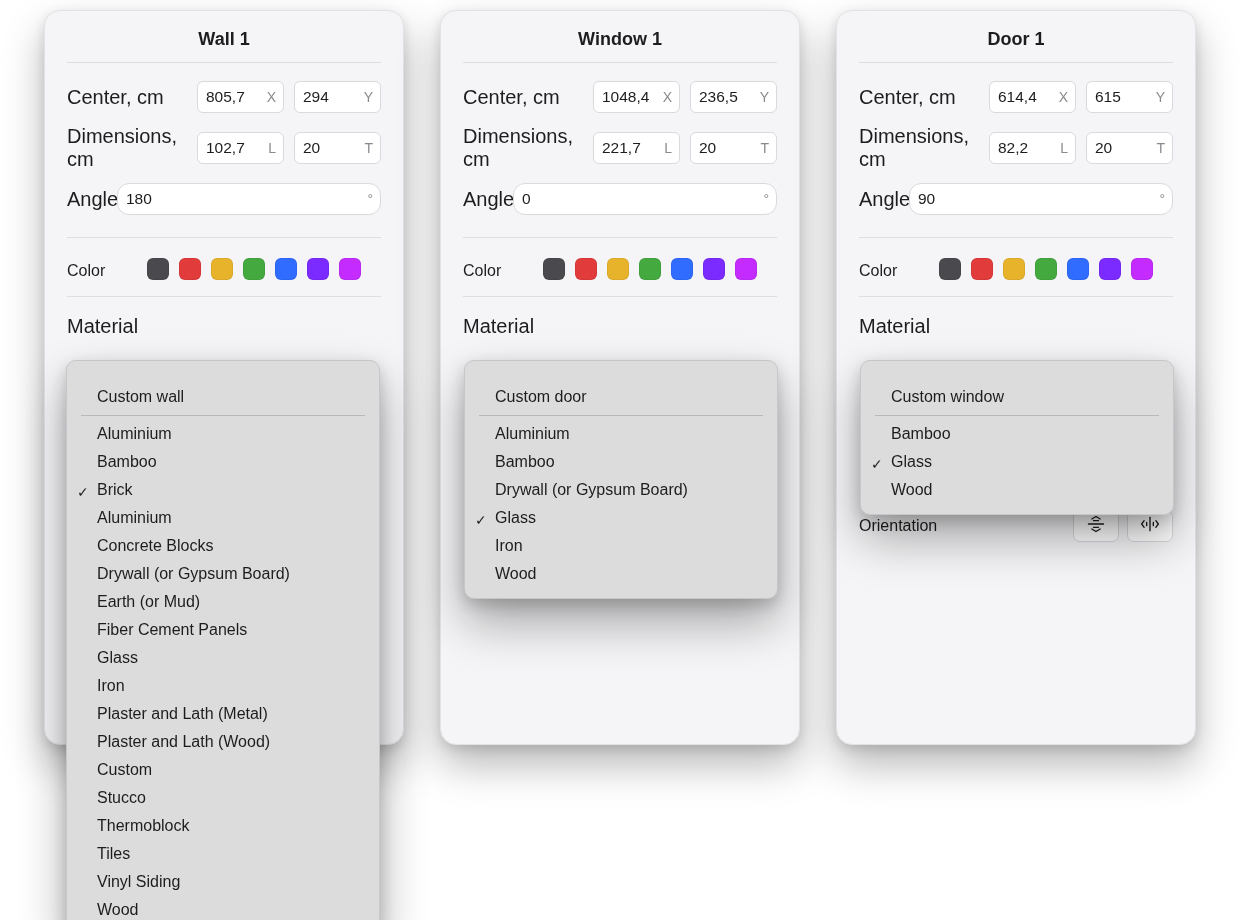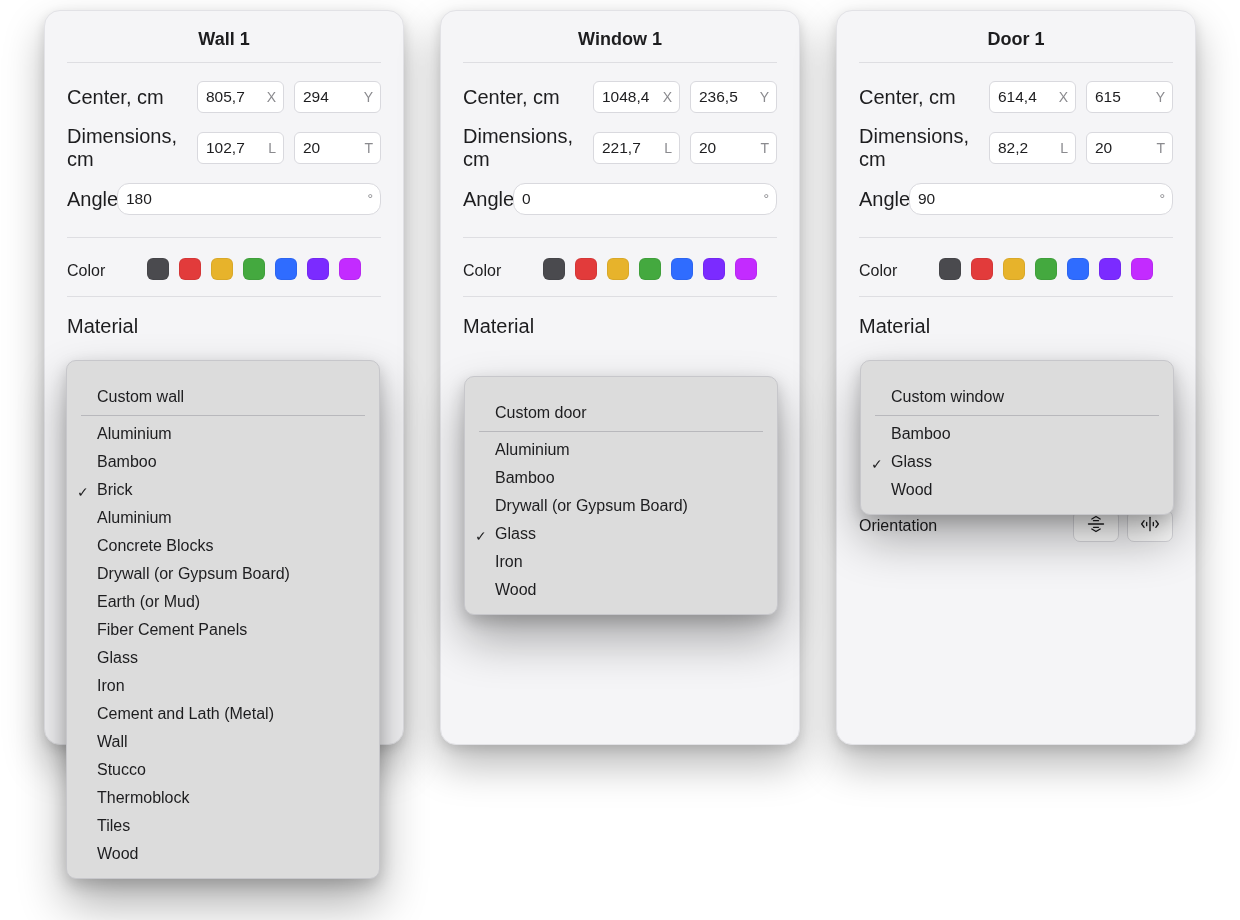--- a/index.html
+++ b/index.html
@@ -134,25 +134,27 @@
     <div class="menu-item"><span>Aluminium</span></div>
     <div class="menu-item"><span>Bamboo</span></div>
     <div class="menu-item"><span class="chk">✓</span><span>Brick</span></div>
     <div class="menu-item"><span>Aluminium</span></div>
     <div class="menu-item"><span>Concrete Blocks</span></div>
     <div class="menu-item"><span>Drywall (or Gypsum Board)</span></div>
     <div class="menu-item"><span>Earth (or Mud)</span></div>
     <div class="menu-item"><span>Fiber Cement Panels</span></div>
     <div class="menu-item"><span>Glass</span></div>
     <div class="menu-item"><span>Iron</span></div>
-    <div class="menu-item"><span>Cement and Lath (Metal)</span></div>
-    <div class="menu-item"><span>Wall</span></div>
+    <div class="menu-item"><span>Plaster and Lath (Metal)</span></div>
+    <div class="menu-item"><span>Plaster and Lath (Wood)</span></div>
+    <div class="menu-item"><span>Custom</span></div>
     <div class="menu-item"><span>Stucco</span></div>
     <div class="menu-item"><span>Thermoblock</span></div>
     <div class="menu-item"><span>Tiles</span></div>
+    <div class="menu-item"><span>Vinyl Siding</span></div>
     <div class="menu-item"><span>Wood</span></div>
   </div>
 
 <div class="card" style="left:440px;top:10px;height:735px;">
   <h2>Window 1</h2>
   <div class="hr"></div>
 
   <div class="row">
     <div class="label">Center, cm</div>
     <div class="inputs">
@@ -184,21 +186,21 @@
         <div class="swatch" style="background: rgb(68, 169, 63);"></div>
         <div class="swatch" style="background: rgb(47, 108, 255);"></div>
         <div class="swatch" style="background: rgb(123, 43, 255);"></div>
         <div class="swatch" style="background: rgb(195, 43, 255);"></div>
       </div>
   </div>
   <div class="hr"></div>
   <div class="section-label">Material</div>
 </div>
 
-<div class="menu" style="left:464px;top:376px;width:314px;">
+<div class="menu" style="left:464px;top:360px;width:314px;">
     <div class="menu-item header">Custom door</div>
     <div class="menu-sep"></div>
     <div class="menu-item"><span>Aluminium</span></div>
     <div class="menu-item"><span>Bamboo</span></div>
     <div class="menu-item"><span>Drywall (or Gypsum Board)</span></div>
     <div class="menu-item"><span class="chk">✓</span><span>Glass</span></div>
     <div class="menu-item"><span>Iron</span></div>
     <div class="menu-item"><span>Wood</span></div>
   </div>
 

